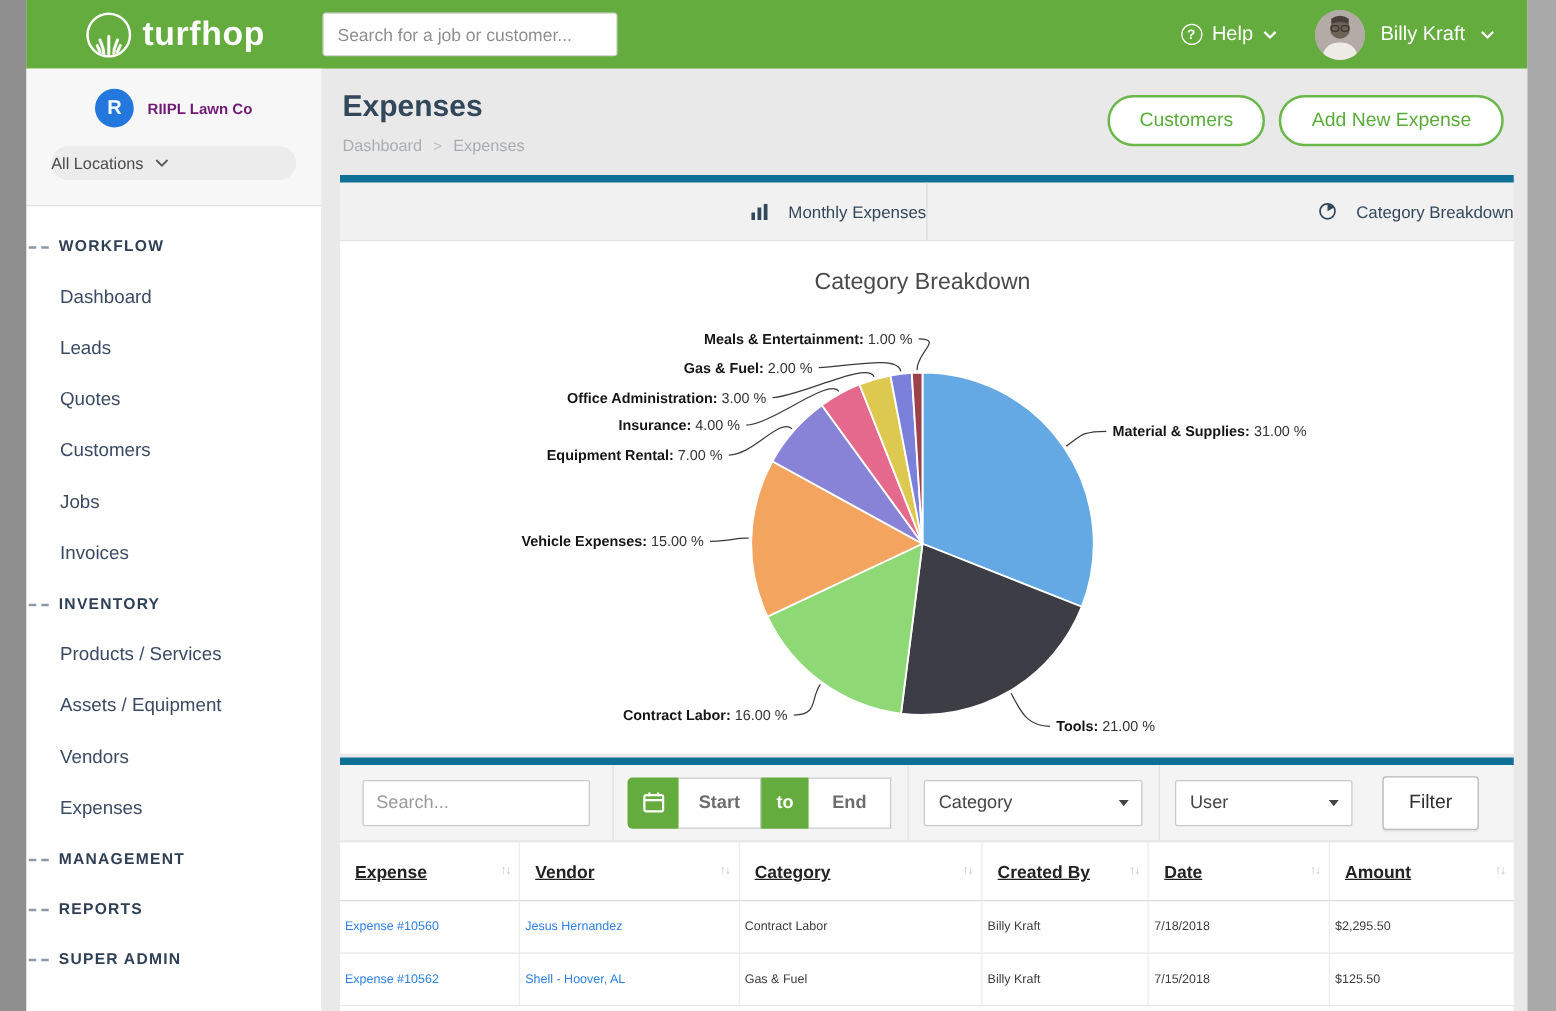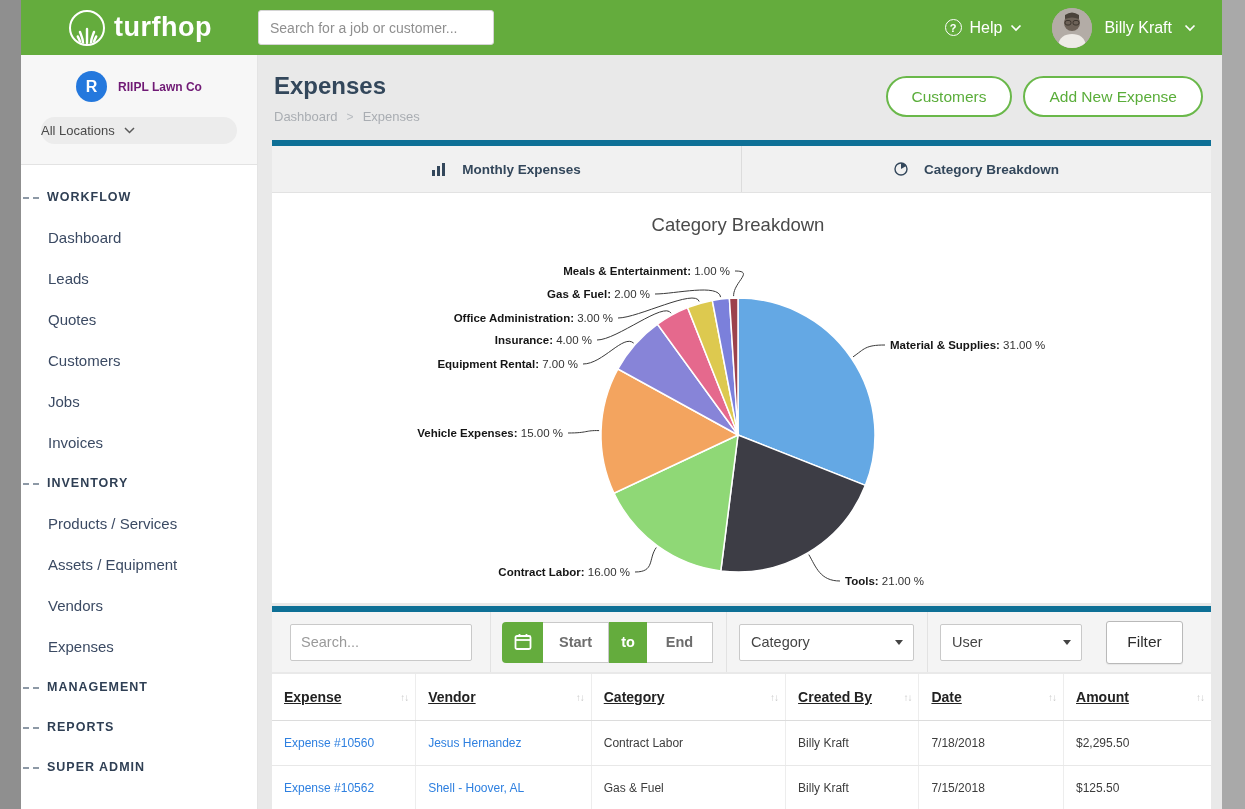--- a/index.html
+++ b/index.html
@@ -44,21 +44,21 @@
   .main { flex:1; min-width:0; background:#e9e9e9; padding:0 11px 0 14px; display:flex; flex-direction:column; overflow:hidden; }
   .page-head { position:relative; padding:17px 2px 16px; flex:0 0 auto; }
   .page-title { font-size:24px; font-weight:bold; color:#33475b; }
   .breadcrumb { margin-top:9px; font-size:13px; color:#a9adb2; display:flex; gap:9px; align-items:center; }
   .crumb-sep { color:#b8bcc0; font-size:12px; }
   .actions { position:absolute; right:8px; top:21px; display:flex; gap:11px; }
   .pill-btn { height:41px; border:2px solid #6ab84a; border-radius:21px; background:#fff; color:#5aad3a; font-size:15.5px; padding:0 24px; display:flex; align-items:center; cursor:pointer; font-family:inherit; }
 
   
   .tabbar { flex:0 0 auto; border-top:6px solid #0e7096; background:#f1f1f1; display:flex; height:53px; border-bottom:1px solid #e2e2e2; }
-  .tab { flex:1; display:flex; align-items:center; justify-content:center; gap:16px; font-size:13.5px; font-weight:bold; color:#33475b; cursor:pointer; }
+  .tab { flex:1; display:flex; align-items:center; justify-content:flex-end; gap:16px; font-size:13.5px; font-weight:normal; color:#33475b; cursor:pointer; }
   .tab + .tab { border-left:1px solid #dcdcdc; }
 
   
   .chart-panel { flex:0 0 auto; background:#fff; height:410px; }
   .pie-title { font-size:18.5px; fill:#4a4a4a; }
   .pie-label { font-size:11.5px; fill:#333; }
   .pl-name { font-weight:bold; fill:#151515; }
 
   
   .filterbar { flex:0 0 auto; margin-top:3px; border-top:6px solid #0e7096; background:#f4f4f4; height:66px; display:flex; align-items:center; padding:0 18px; }
@@ -74,21 +74,21 @@
   .caret { position:absolute; right:10px; top:50%; margin-top:-2px; width:0; height:0; border-left:4px solid transparent; border-right:4px solid transparent; border-top:5px solid #444; }
   .filter-btn { width:77px; height:43px; background:#fff; border:1px solid #b9b9b9; border-radius:3px; font-size:15.5px; color:#2d2d2d; font-family:inherit; cursor:pointer; box-shadow:0 1px 1px rgba(0,0,0,.06); }
   .sp { flex:0 0 auto; }
 
   
   .table-panel { flex:1; margin-top:2px; background:#fff; overflow:hidden; }
   table { width:100%; border-collapse:collapse; table-layout:fixed; }
   th { text-align:left; font-size:14px; font-weight:bold; color:#222; padding:15px 24px 15px 12px; border-bottom:1px solid #dcdcdc; border-right:1px solid #ededed; position:relative; cursor:pointer;text-decoration:underline; }
   th:last-child, td:last-child { border-right:none; }
   .sort { position:absolute; right:7px; top:50%; transform:translateY(-50%); font-size:10px; color:#c9c9c9; letter-spacing:-1px; font-weight:normal; }
-  td { font-size:12px; color:#3c3c3c; padding:15px 12px; border-bottom:1px solid #e8e8e8; border-right:1px solid #ededed; overflow:hidden; white-space:nowrap; }
+  td { font-size:10px; color:#3c3c3c; padding:15px 4px; border-bottom:1px solid #e8e8e8; border-right:1px solid #ededed; overflow:hidden; white-space:nowrap; }
   .link { color:#2f80e0; text-decoration:none; cursor:pointer; }
 </style>
 </head>
 <body>
 
 <div class="letterbox left"></div>
 <div class="letterbox right"></div>
 
 <div class="app">
 

